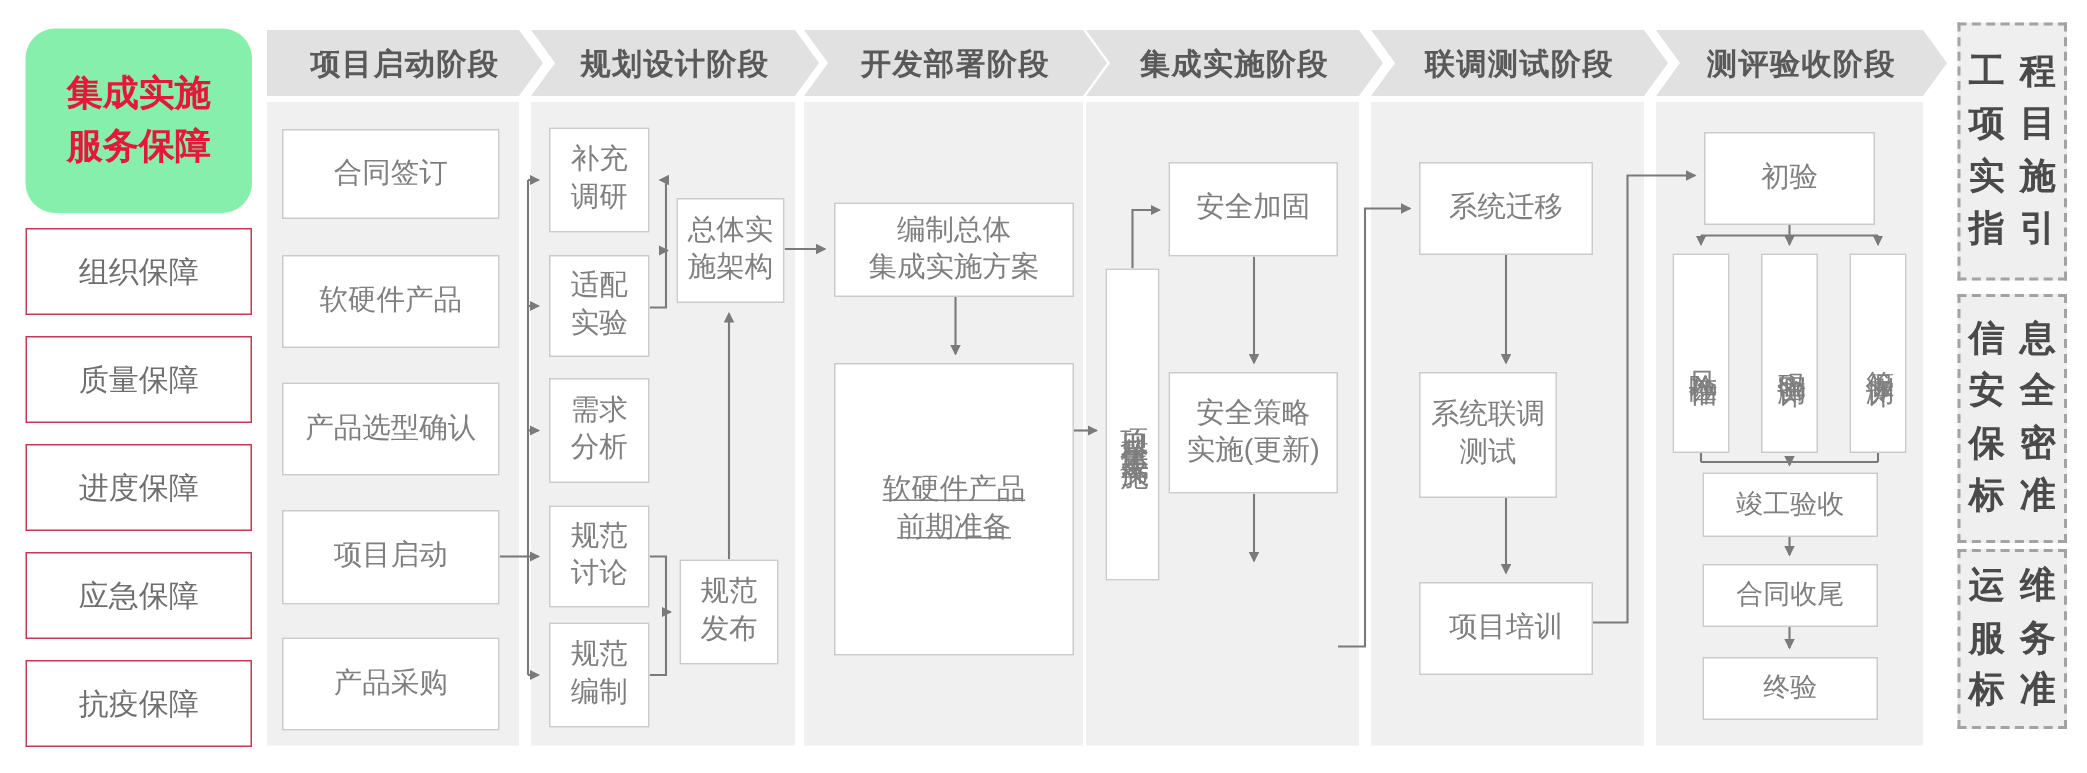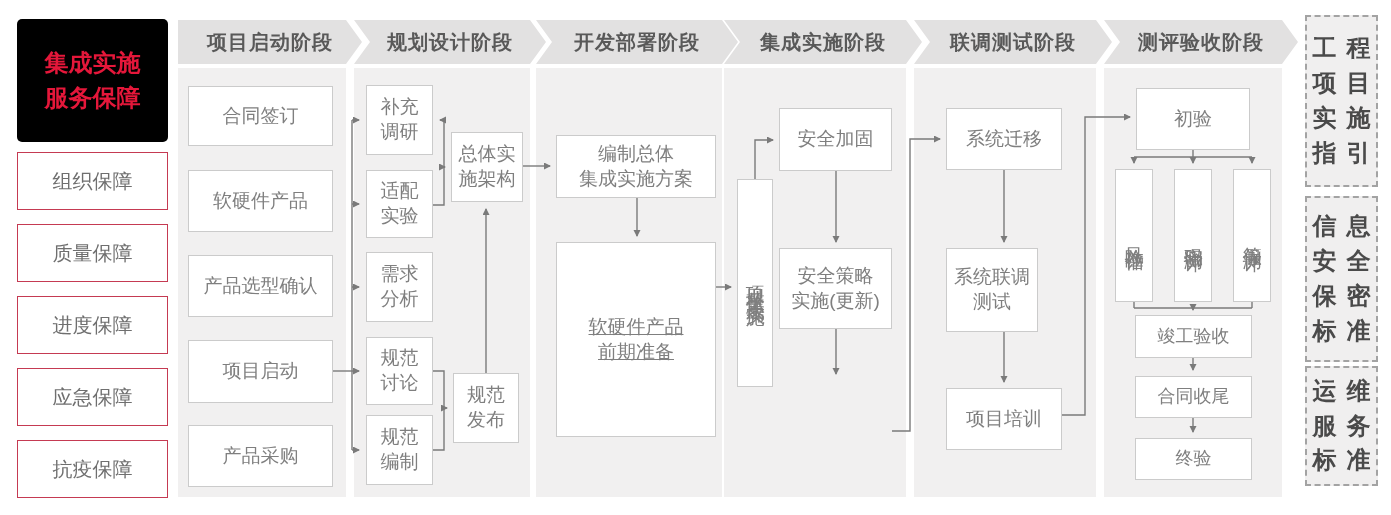--- a/index.html
+++ b/index.html
@@ -21,22 +21,22 @@
   .box{
     position:absolute;background:#ffffff;border:1px solid #cbcbcb;z-index:2;
     display:flex;align-items:center;justify-content:center;text-align:center;
     font-size:19px;color:#7f7f7f;white-space:pre-line;line-height:1.3;box-sizing:border-box;
   }
   .box.small{font-size:18px;}
   .vbox{
     writing-mode:vertical-rl;letter-spacing:3px;white-space:normal;
   }
   .title-box{
-    position:absolute;left:17px;top:19px;width:151px;height:123px;border-radius:5px;
-    background:#000000;display:flex;align-items:center;justify-content:center;text-align:center;
+    position:absolute;left:17px;top:19px;width:151px;height:123px;border-radius:20px;
+    background:#86efac;display:flex;align-items:center;justify-content:center;text-align:center;
     font-size:24px;font-weight:bold;color:#e5173a;white-space:pre-line;line-height:1.45;z-index:2;
   }
   .guarantee{
     position:absolute;left:17px;width:151px;height:58px;background:#ffffff;
     border:1px solid #c53a52;display:flex;align-items:center;justify-content:center;
     font-size:20px;color:#6f6f6f;z-index:2;box-sizing:border-box;
   }
   .std{
     position:absolute;left:1305px;width:73px;background:#f0efef;border:2px dashed #a3a3a3;
     display:flex;align-items:center;justify-content:center;text-align:center;z-index:2;

